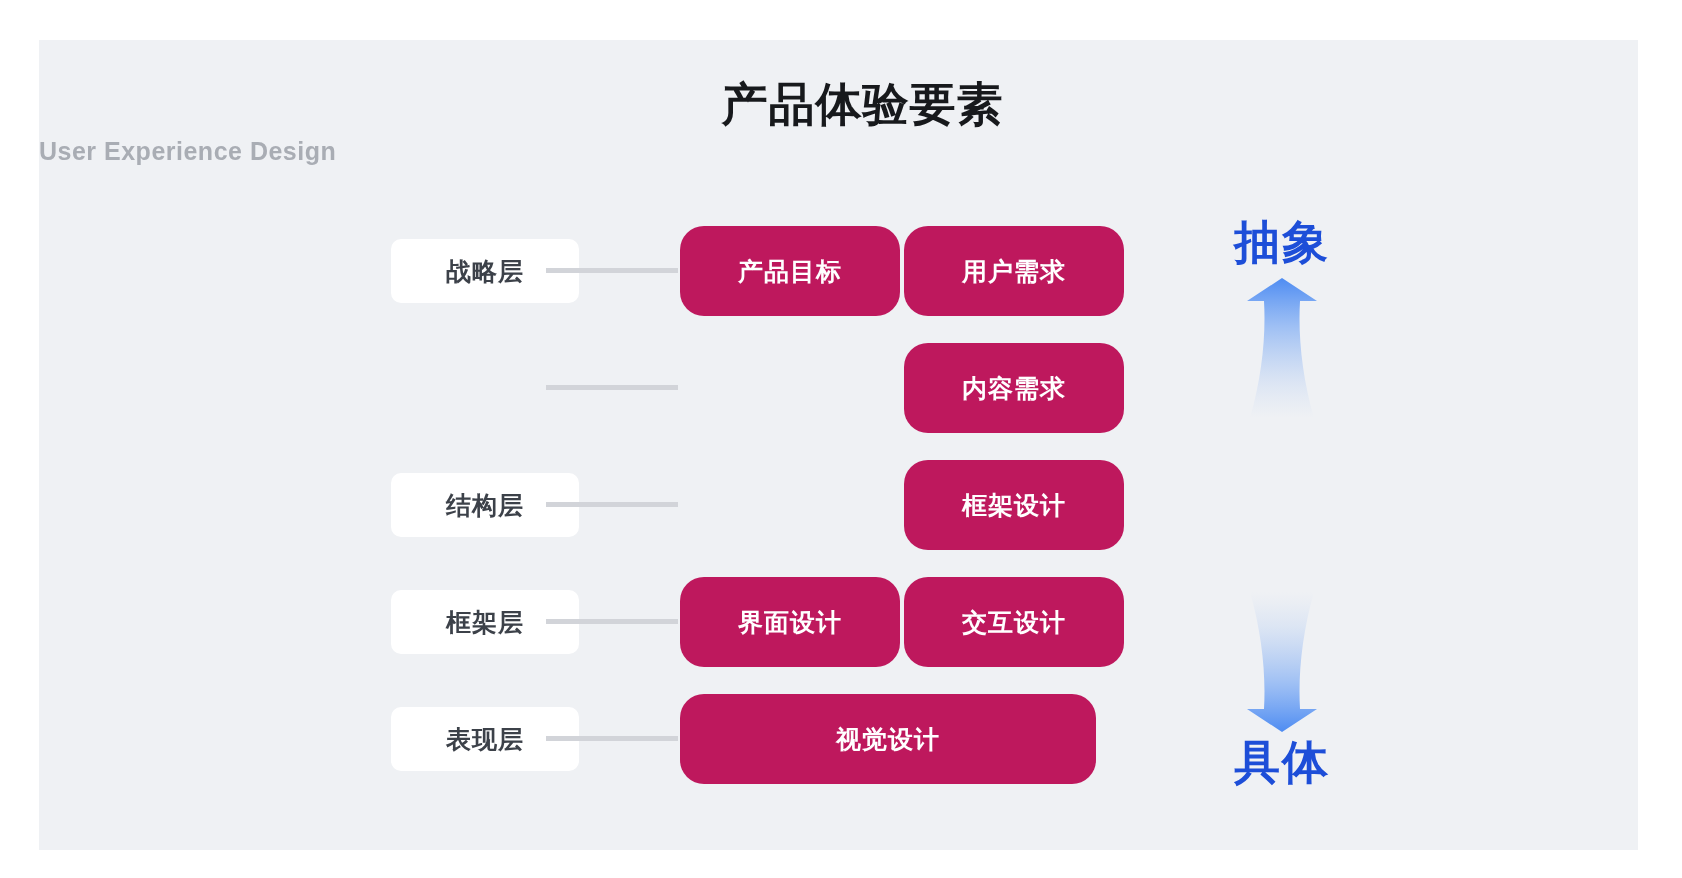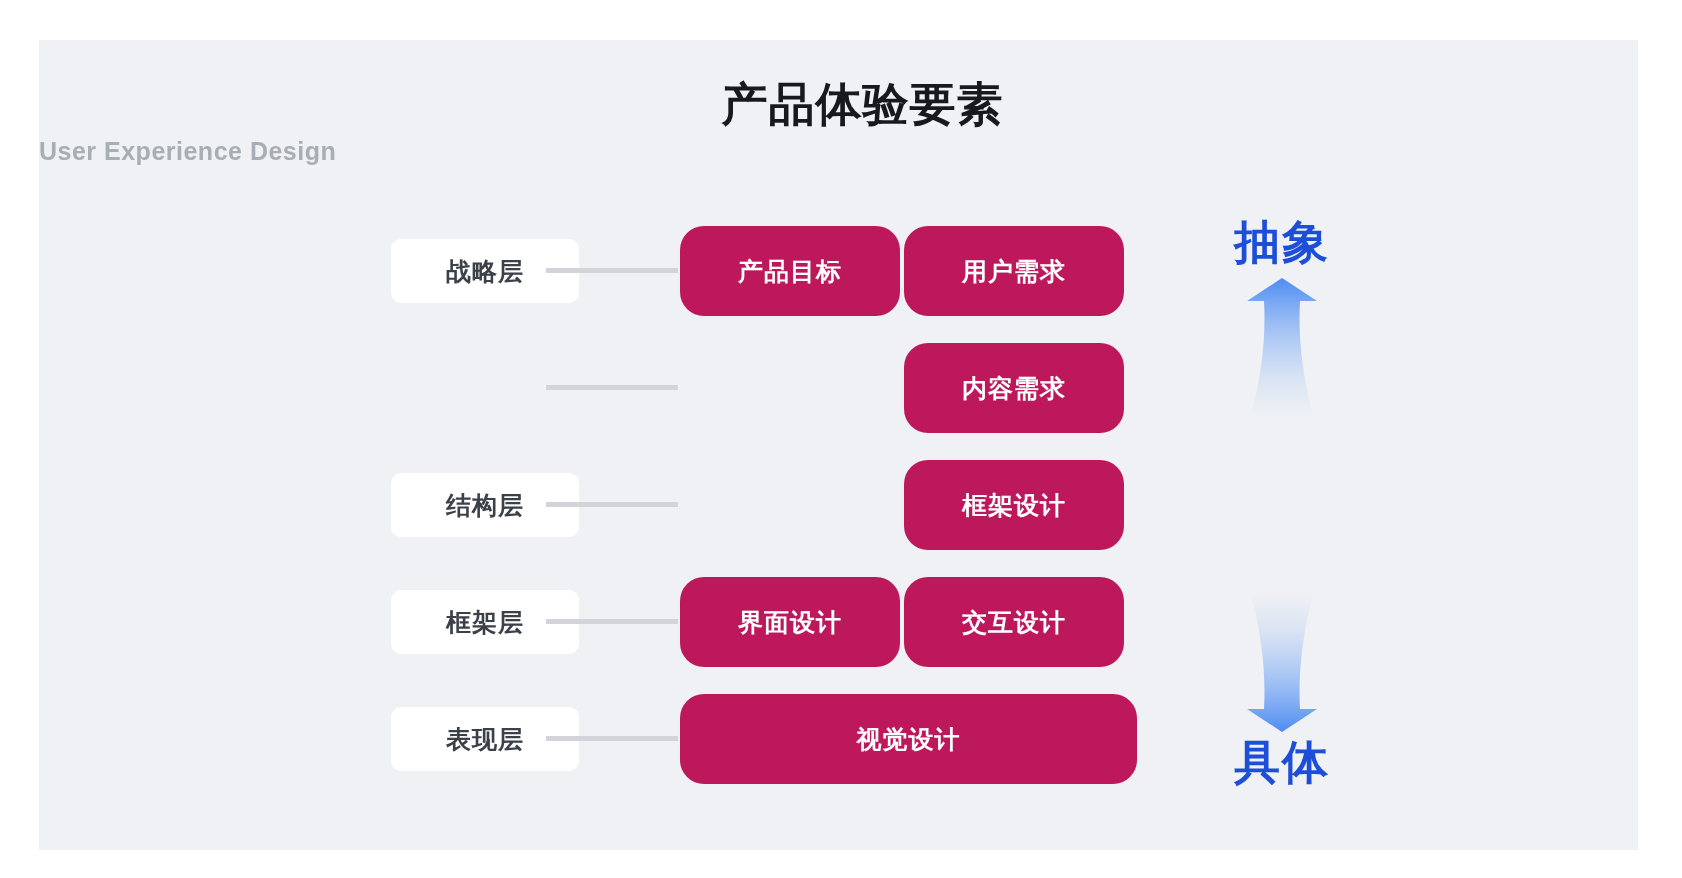--- a/index.html
+++ b/index.html
@@ -29,21 +29,21 @@
   .connector{
     position:absolute;left:546px;top:42px;width:132px;height:5px;background:#d2d4d9;
   }
   .node{
     position:absolute;top:0;width:220px;height:90px;background:#be185d;border-radius:24px;
     display:flex;align-items:center;justify-content:center;
     font-size:25px;font-weight:700;color:#ffffff;letter-spacing:1px;
   }
   .node.col2{left:904px;}
   .node.col1{left:680px;}
-  .node.wide{left:680px;width:457px;}
+  .node.wide{left:680px;width:416px;}
   .axis-label{
     position:absolute;left:1192px;width:180px;text-align:center;
     font-size:46px;line-height:1.15;font-weight:700;color:#1d4ed8;letter-spacing:2px;
   }
   .axis-label.top{top:216px;}
   .axis-label.bottom{top:736px;}
   .arrow{position:absolute;left:1244px;width:76px;height:140px;}
   .arrow.up{top:278px;}
   .arrow.down{top:592px;}
 </style>

